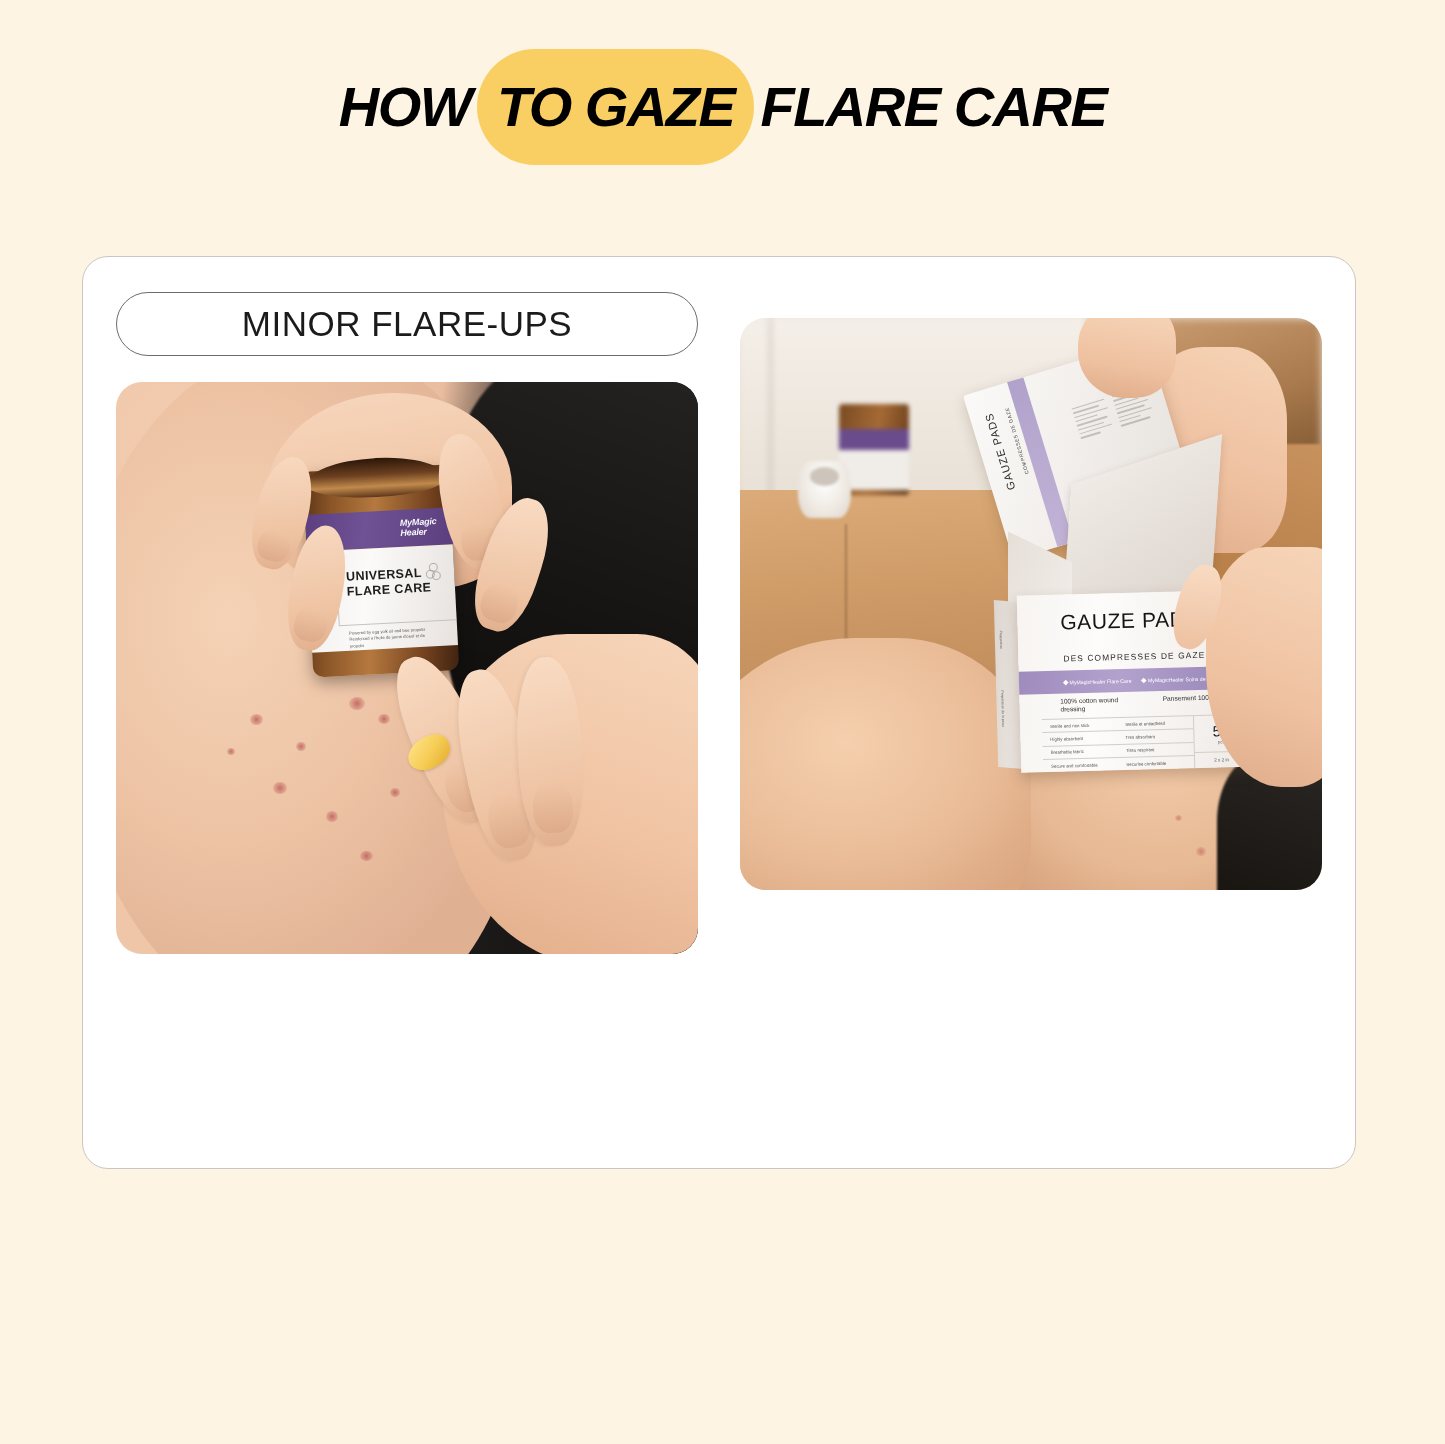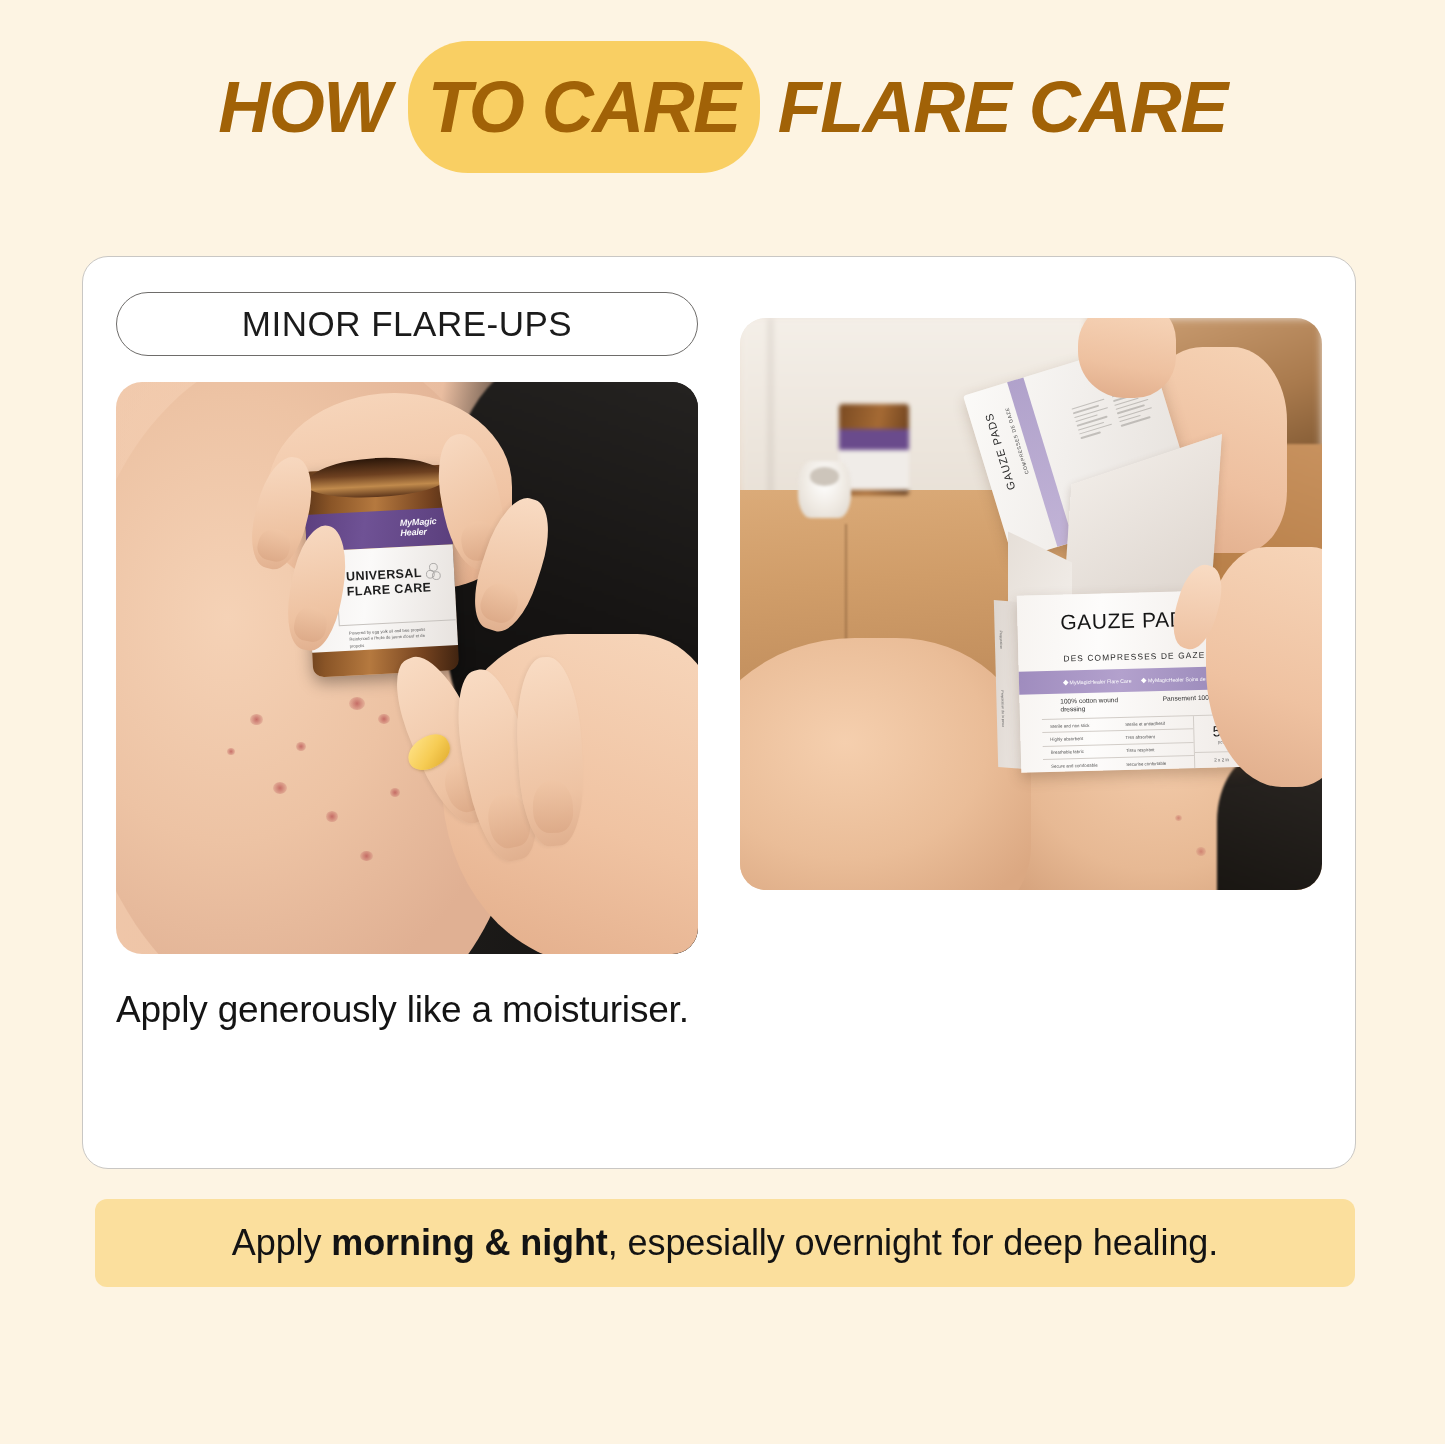--- a/index.html
+++ b/index.html
@@ -36,25 +36,24 @@
   }
 
   .title-line {
     position: relative;
     display: flex;
     align-items: center;
     justify-content: center;
     white-space: nowrap;
     font-weight: 700;
     font-style: italic;
-    font-size: 72px;
+    font-size: 56px;
     letter-spacing: -1.5px;
-    color: #a16207;
+    color: #000000;
     line-height: 1;
-    gap: 12px;
   }
 
   .title-word {
     position: relative;
     z-index: 2;
     padding: 0 4px;
   }
 
   .title-highlight-wrap {
     position: relative;
@@ -805,21 +804,21 @@
 </head>
 <body>
 
 <div class="page">
 
   <div class="header">
     <div class="title-line">
       <span class="title-word">HOW</span>
       <span class="title-highlight-wrap">
         <span class="title-highlight-bg"></span>
-        <span class="title-highlight-text">TO CARE</span>
+        <span class="title-highlight-text">TO GAZE</span>
       </span>
       <span class="title-word">FLARE CARE</span>
     </div>
   </div>
 
   <div class="card">
     <div class="columns">
 
       <div class="column">
 
@@ -893,21 +892,20 @@
             </div>
           <div class="rf rf2">
               <div class="nail"></div>
             </div>
           <div class="rf rf3">
               <div class="nail"></div>
             </div>
           <div class="balm"></div>
         </div>
 
-        <div class="caption">Apply generously like a moisturiser.</div>
       </div>
 
       <div class="column">
 
 
         <div class="photo ph-right">
           <div class="bg-window"></div>
           <div class="bg-wood"></div>
           <div class="couch-back"></div>
           <div class="couch-arm"></div>
@@ -1017,19 +1015,14 @@
           <div class="hand-box"></div>
           <div class="hand-box-thumb"></div>
           <div class="hand-pull"></div>
         </div>
 
       </div>
 
     </div>
   </div>
 
-  <div class="banner">
-    <div class="banner-text">
-      <span>Apply </span><b>morning &amp; night</b><span>, espesially overnight for deep healing.</span>
-    </div>
-  </div>
 
 </div>
 
 </body></html>

